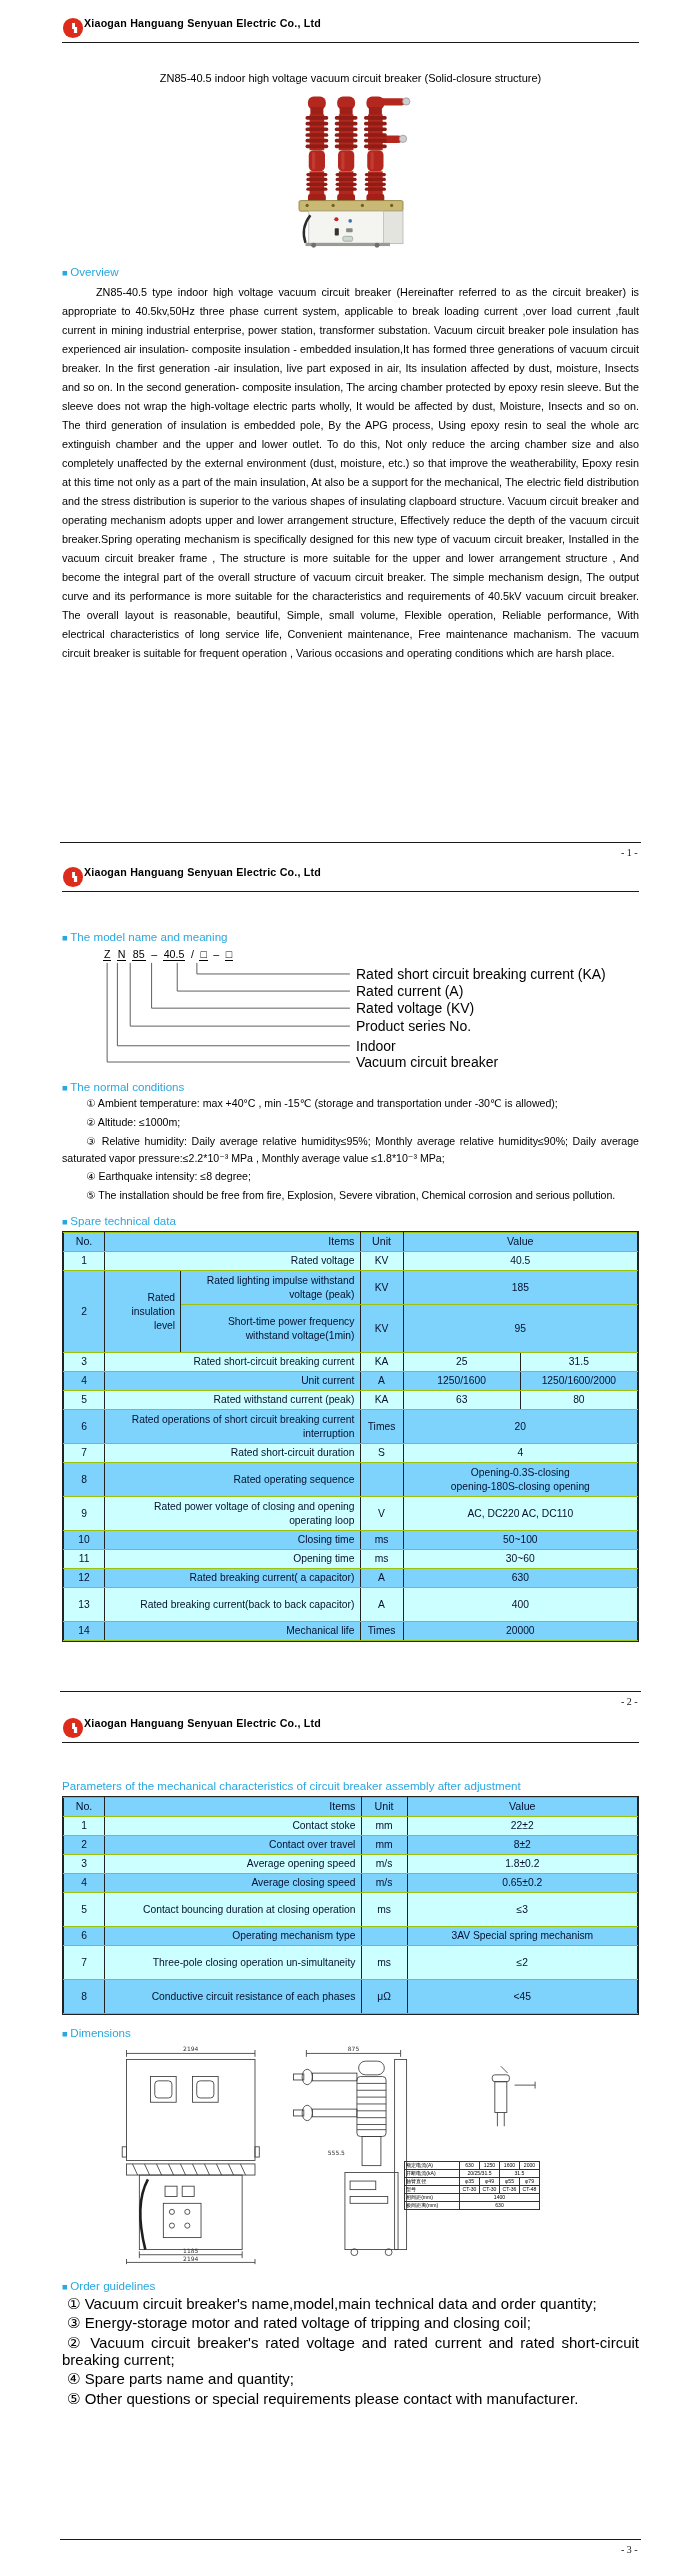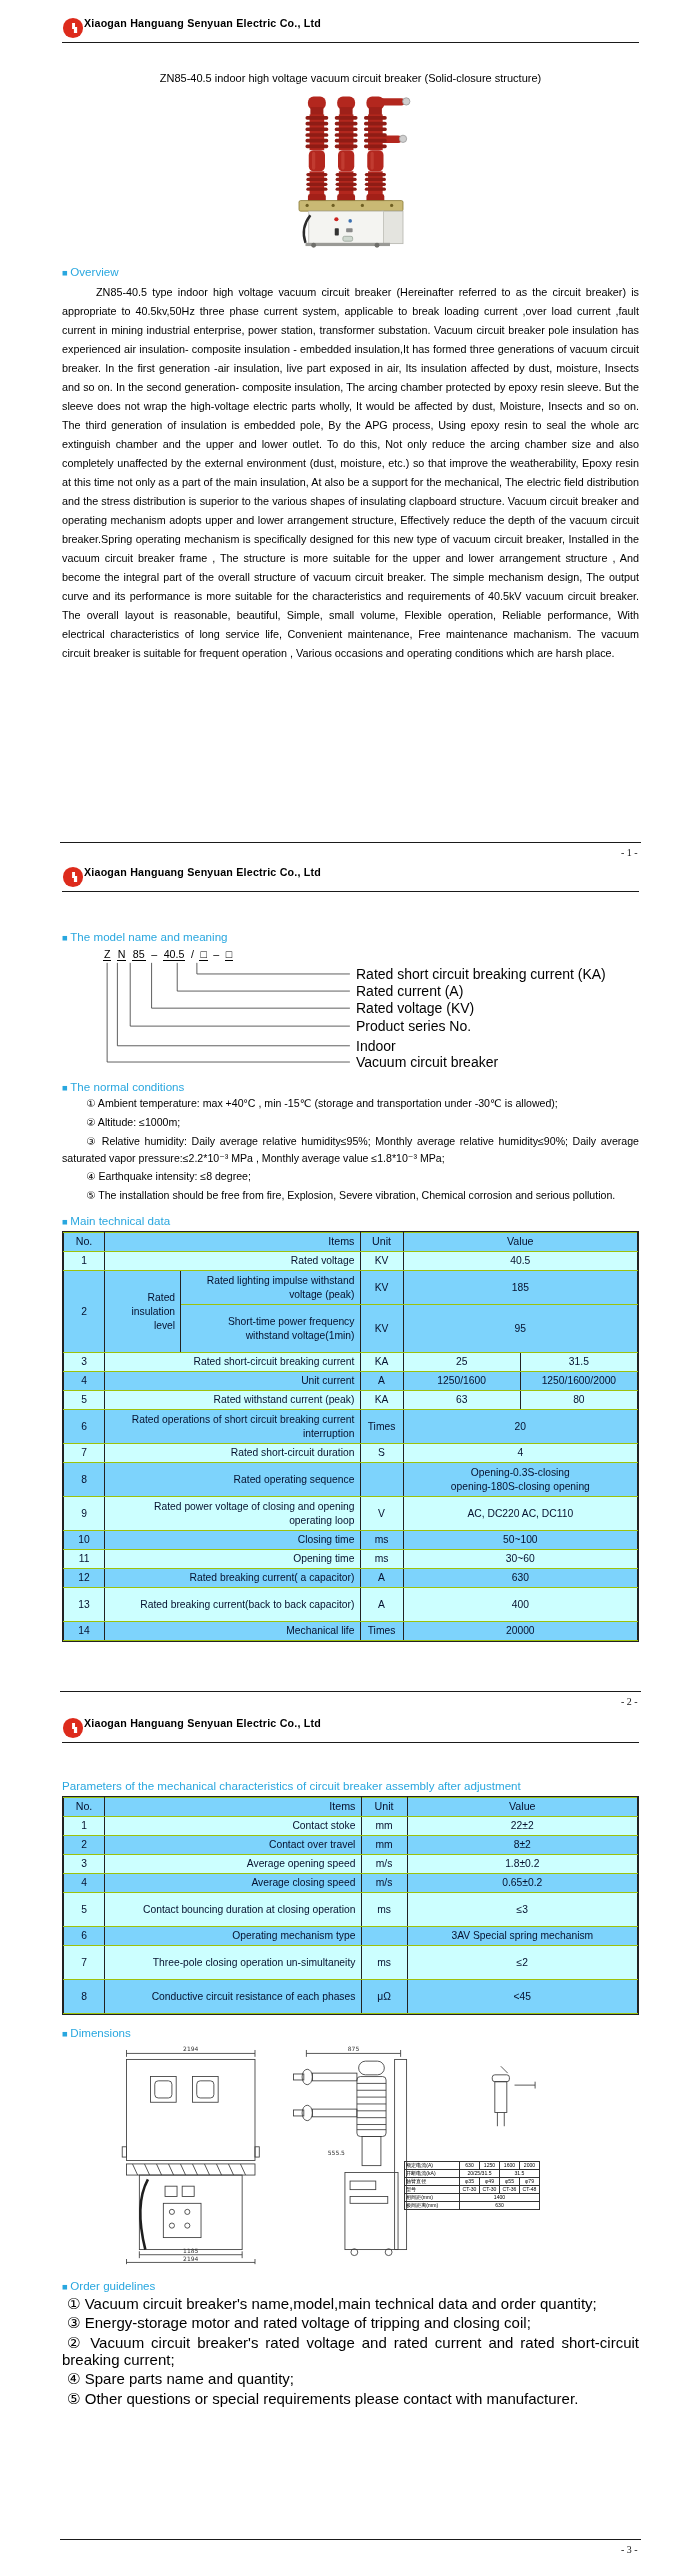--- a/index.html
+++ b/index.html
@@ -199,21 +199,21 @@
       <div class="model-label" style="top:106px">Vacuum circuit breaker</div>
     </div>
 
     <h2 class="sec normal-h">The normal conditions</h2>
     <p class="cond">①  Ambient temperature: max +40°C , min -15℃ (storage and transportation under -30℃ is allowed);</p>
     <p class="cond">② Altitude: ≤1000m;</p>
     <p class="cond">③  Relative humidity: Daily average relative humidity≤95%; Monthly average relative humidity≤90%; Daily average saturated vapor pressure:≤2.2*10⁻³ MPa , Monthly average value ≤1.8*10⁻³ MPa;</p>
     <p class="cond">④ Earthquake intensity: ≤8 degree;</p>
     <p class="cond">⑤  The installation should be free from fire, Explosion,  Severe vibration, Chemical corrosion and serious pollution.</p>
 
-    <h2 class="sec mtd-h">Main technical data</h2>
+    <h2 class="sec mtd-h">Spare technical data</h2>
 
     <div class="tbl-frame">
     <table class="data">
       <colgroup>
         <col style="width:41px">
             <col style="width:76px">
             <col style="width:179px">
         <col style="width:43px">
             <col style="width:117px">
             <col style="width:117px">

